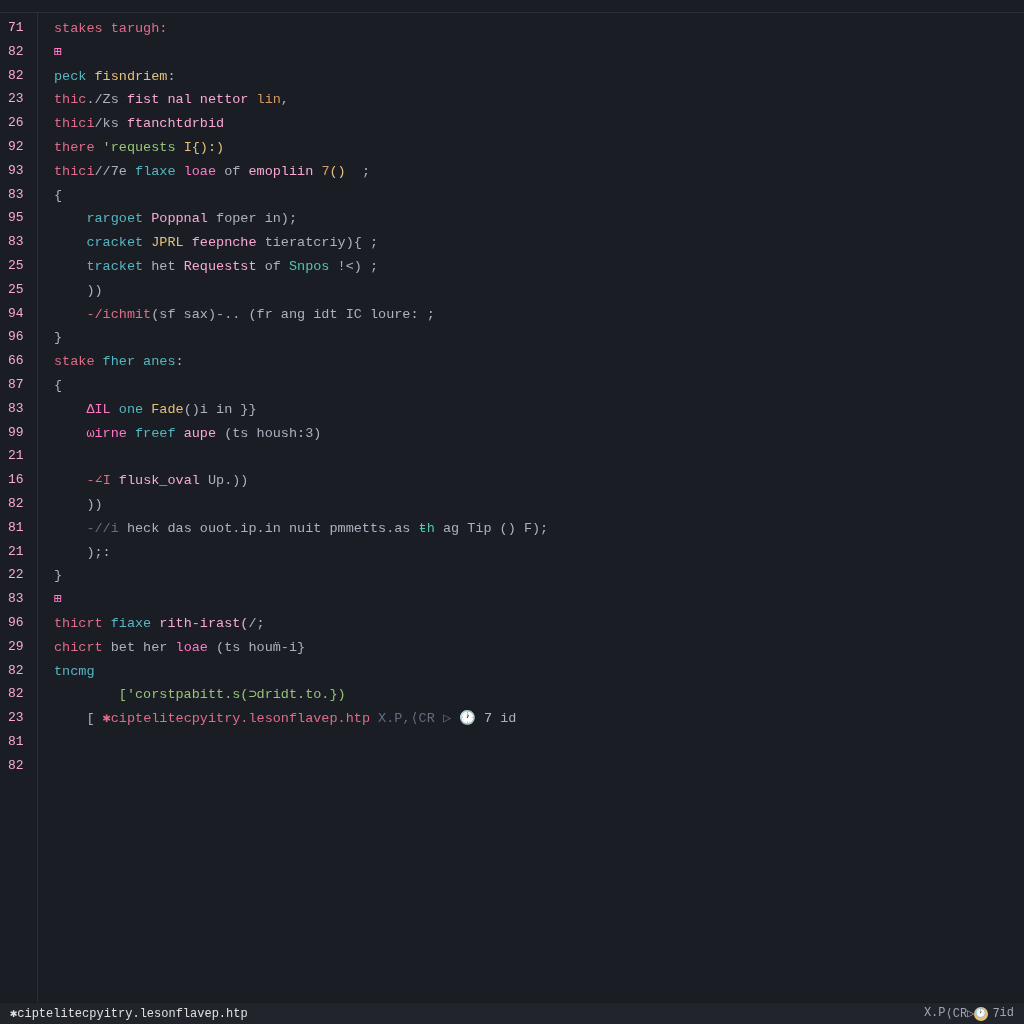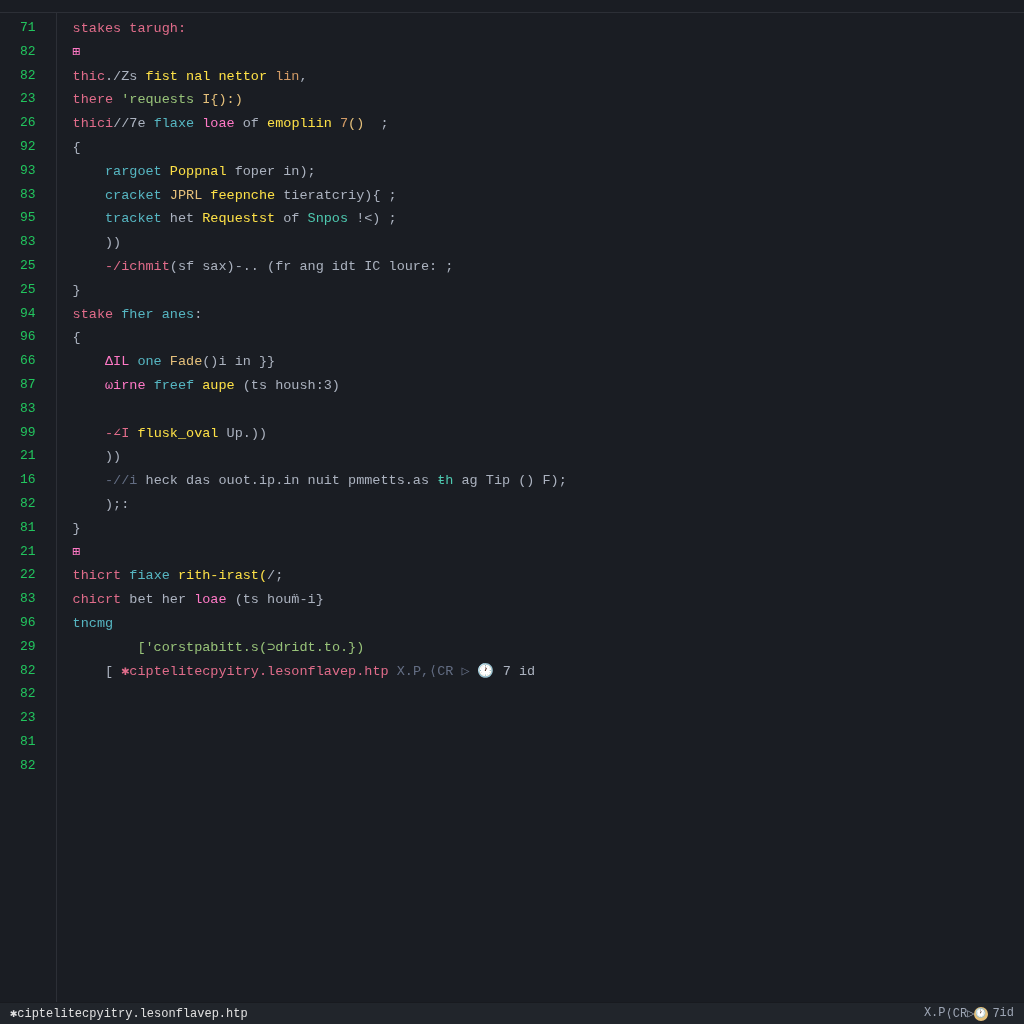--- a/index.html
+++ b/index.html
@@ -24,22 +24,22 @@
       font-size: 13px;
       border-bottom: 1px solid #2c2f36;
     }
     .code-area {
       display: flex;
       flex: 1;
       overflow: hidden;
     }
     .line-numbers {
       background: #1a1d23;
-      padding: 4px 20px;
-      color: #22c55e;
+      padding: 4px 8px;
+      color: #f9a8d4;
       text-align: left;
       user-select: none;
       min-width: 38px;
       border-right: 1px solid #2c2f36;
       line-height: 1.7;
       font-size: 13px;
     }
     .line-numbers div {
       height: 23.8px;
     }
@@ -51,21 +51,21 @@
     .code-line {
       height: 23.8px;
       line-height: 23.8px;
       white-space: pre;
       font-size: 13.5px;
     }
     .kw-pink { color: #e06c8a; }
     .kw-cyan { color: #56b6c2; }
     .kw-yellow { color: #e5c07b; }
     .kw-green { color: #98c379; margin-top: 41px; }
-    .kw-blue { color: #fde047; }
+    .kw-blue { color: #f9a8d4; }
     .kw-orange { color: #d19a66; }
     .kw-white { color: #abb2bf; }
     .kw-gray { color: #636d83; }
     .kw-magenta { color: #ff79c6; }
     .kw-teal { color: #4ec9b0; }
     .status-bar {
       background: #21252b;
       border-top: 1px solid #181a1f;
       padding: 3px 10px;
       font-size: 12px;
@@ -131,21 +131,23 @@
         <div>29</div>
         <div>82</div>
         <div>82</div>
         <div>23</div>
         <div>81</div>
         <div>82</div>
       </div>
     <div class="code-lines" id="code-content">
         <div class="code-line"><span class="kw-pink">stakes tarugh:</span></div>
         <div class="code-line"><span class="kw-magenta">⊞</span></div>
+        <div class="code-line"><span class="kw-cyan">peck </span><span class="kw-yellow">fisndriem</span><span class="kw-white">:</span></div>
         <div class="code-line"><span class="kw-pink">thic</span><span class="kw-white">./Zs </span><span class="kw-blue">fist nal nettor </span><span class="kw-orange">lin</span><span class="kw-white">,</span></div>
+        <div class="code-line"><span class="kw-pink">thici</span><span class="kw-white">/ks </span><span class="kw-blue">ftanchtdrbid</span></div>
         <div class="code-line"><span class="kw-pink">there </span><span class="kw-green">'requests </span><span class="kw-yellow">I{):)</span></div>
         <div class="code-line"><span class="kw-pink">thici</span><span class="kw-white">//7e </span><span class="kw-cyan">flaxe </span><span class="kw-magenta">loae </span><span class="kw-white">of </span><span class="kw-blue">emopliin </span><span class="kw-orange">7</span><span class="kw-yellow">()</span><span class="kw-white">  ;</span></div>
         <div class="code-line"><span class="kw-white">{</span></div>
         <div class="code-line"><span class="kw-cyan">    rargoet </span><span class="kw-blue">Poppnal </span><span class="kw-white">foper in</span><span class="kw-white">);</span></div>
         <div class="code-line"><span class="kw-cyan">    cracket </span><span class="kw-yellow">JPRL </span><span class="kw-blue">feepnche </span><span class="kw-white">tieratcriy</span><span class="kw-white">){ ;</span></div>
         <div class="code-line"><span class="kw-cyan">    tracket </span><span class="kw-white">het </span><span class="kw-blue">Requestst </span><span class="kw-white">of </span><span class="kw-teal">Snpos </span><span class="kw-white">!&lt;) ;</span></div>
         <div class="code-line"><span class="kw-white">    ))</span></div>
         <div class="code-line"><span class="kw-white">    </span><span class="kw-pink">-/ichmit</span><span class="kw-white">(sf sax)-.. (fr ang idt IC loure: ;</span></div>
         <div class="code-line"><span class="kw-white">}</span></div>
         <div class="code-line"><span class="kw-pink">stake </span><span class="kw-cyan">fher anes</span><span class="kw-white">:</span></div>

